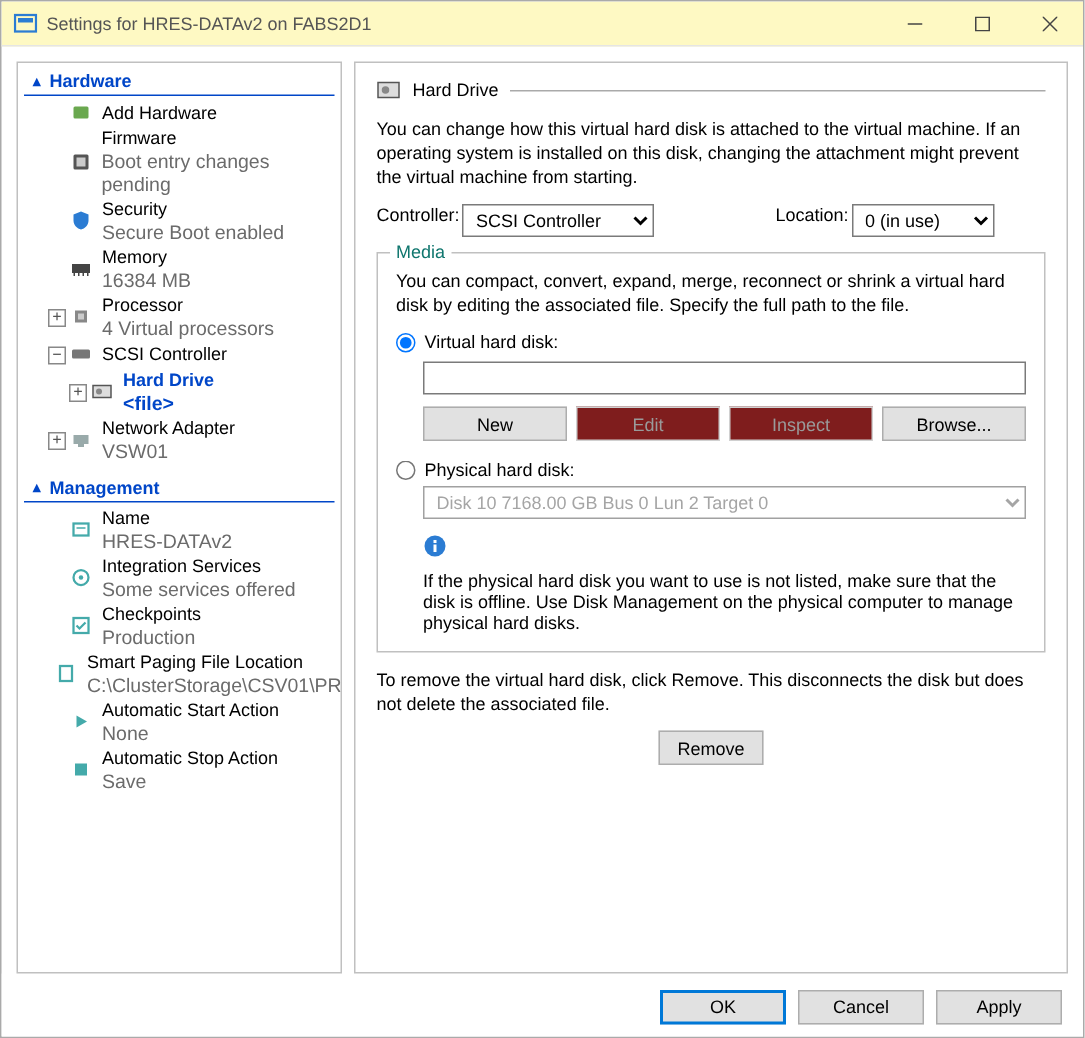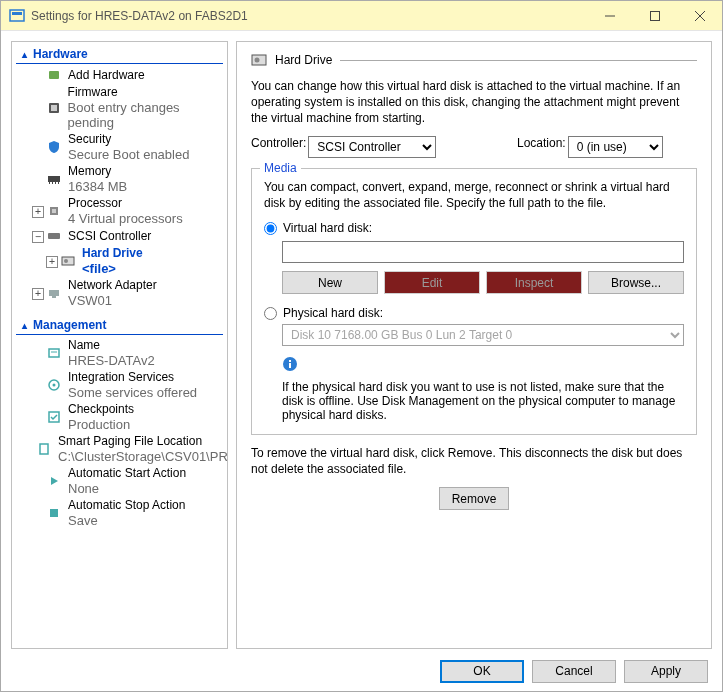--- a/index.html
+++ b/index.html
@@ -94,21 +94,21 @@
 .col { flex: 1; display: flex; flex-direction: row; gap: 2px; }
 .col.small { flex: 0 0 180px; }
 select, input[type=text] {
   border: 1px solid #7a7a7a; background: #fff; height: 22px; font: inherit; padding: 0 4px;
 }
 select { padding-right: 18px; }
 .groupbox {
   border: 1px solid #c0c0c0; padding: 10px 12px 12px 12px; position: relative; margin-bottom: 10px;
 }
 .groupbox > .legend {
-  position: absolute; top: -8px; left: 8px; background: #fff; padding: 0 4px; color: #1d4ed8;
+  position: absolute; top: -8px; left: 8px; background: #fff; padding: 0 4px; color: #0f766e;
 }
 .radio-row { display: flex; align-items: center; gap: 6px; margin: 6px 0 4px 0; }
 .wide-input { width: 100%; margin: 2px 0 8px 18px; width: calc(100% - 18px); }
 .btnrow { display: flex; gap: 6px; justify-content: flex-end; margin-left: 18px; }
 .btnrow button { width: 96px; }
 button {
   height: 23px; font: inherit; background: #e1e1e1; border: 1px solid #adadad; cursor: pointer;
   padding: 0 12px;
 }
 button:disabled { color: #9a9a9a; background: #7f1d1d; border-color: #d0d0d0; cursor: default; }

